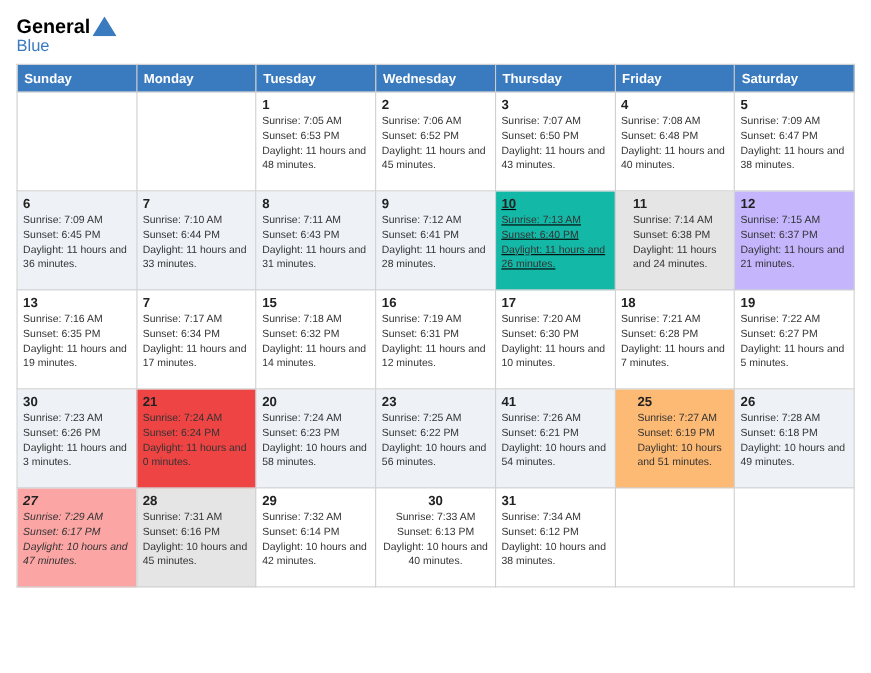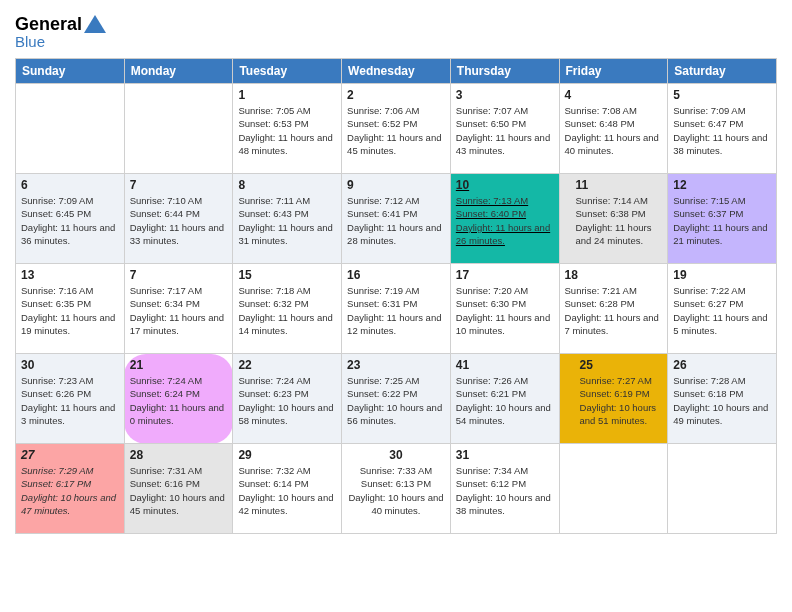--- a/index.html
+++ b/index.html
@@ -203,37 +203,37 @@
           <td style="background: rgb(255, 255, 255);">
             <span class="day-num">19</span>
             <div class="day-info">Sunrise: 7:22 AM<br>Sunset: 6:27 PM<br>Daylight: 11 hours and 5 minutes.</div>
           </td>
         </tr>
         <tr>
           <td style="background: rgb(238, 242, 247);">
             <span class="day-num">30</span>
             <div class="day-info">Sunrise: 7:23 AM<br>Sunset: 6:26 PM<br>Daylight: 11 hours and 3 minutes.</div>
           </td>
-          <td style="background: #f0abfc; border-radius: 22px;">
+          <td style="background: #ef4444;">
             <span class="day-num">21</span>
             <div class="day-info">Sunrise: 7:24 AM<br>Sunset: 6:24 PM<br>Daylight: 11 hours and 0 minutes.</div>
           </td>
           <td style="background: rgb(238, 242, 247);">
-            <span class="day-num">22</span>
+            <span class="day-num">20</span>
             <div class="day-info">Sunrise: 7:24 AM<br>Sunset: 6:23 PM<br>Daylight: 10 hours and 58 minutes.</div>
           </td>
           <td style="background: rgb(238, 242, 247);">
             <span class="day-num">23</span>
             <div class="day-info">Sunrise: 7:25 AM<br>Sunset: 6:22 PM<br>Daylight: 10 hours and 56 minutes.</div>
           </td>
           <td style="background: rgb(238, 242, 247);">
             <span class="day-num">41</span>
             <div class="day-info">Sunrise: 7:26 AM<br>Sunset: 6:21 PM<br>Daylight: 10 hours and 54 minutes.</div>
           </td>
-          <td style="background: #eab308; padding-left: 20px;">
+          <td style="background: #fdba74; padding-left: 20px;">
             <span class="day-num">25</span>
             <div class="day-info">Sunrise: 7:27 AM<br>Sunset: 6:19 PM<br>Daylight: 10 hours and 51 minutes.</div>
           </td>
           <td style="background: rgb(238, 242, 247);">
             <span class="day-num">26</span>
             <div class="day-info">Sunrise: 7:28 AM<br>Sunset: 6:18 PM<br>Daylight: 10 hours and 49 minutes.</div>
           </td>
         </tr>
         <tr>
           <td style="background: #fca5a5; font-style: italic;">

